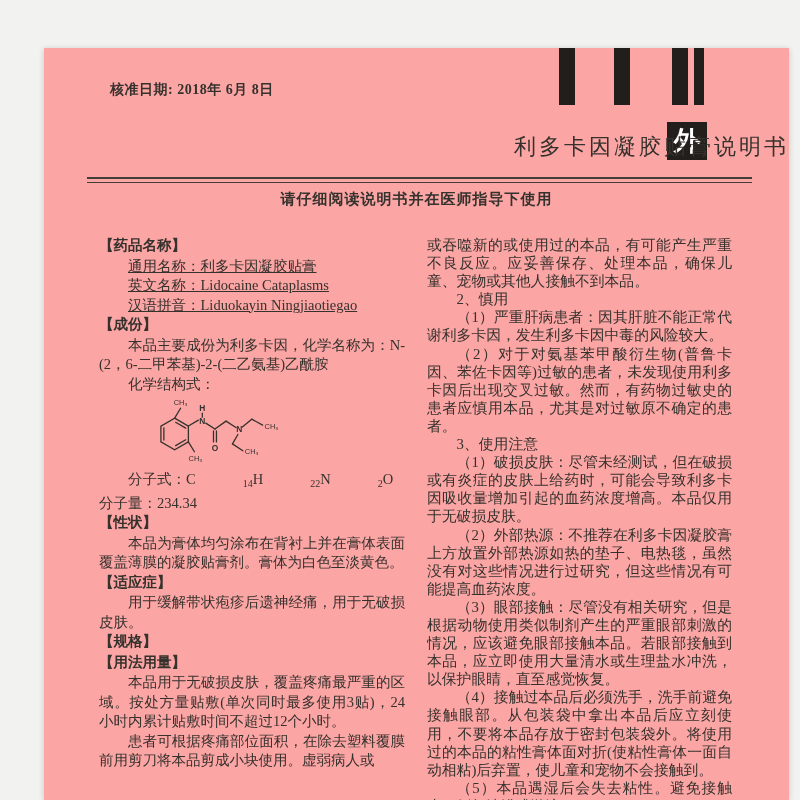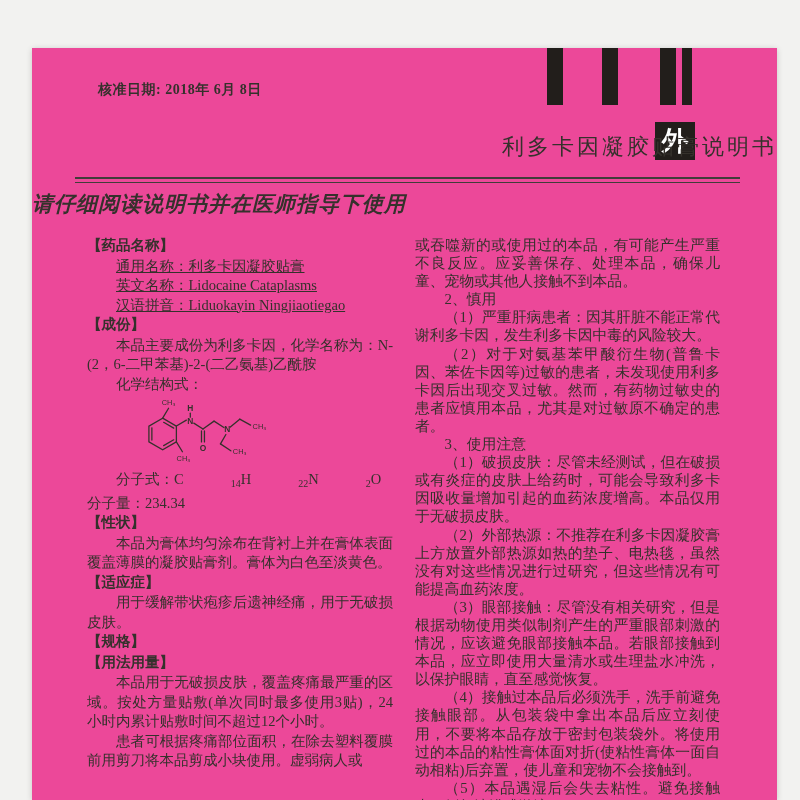--- a/index.html
+++ b/index.html
@@ -4,22 +4,22 @@
 <style>
   html,body{margin:0;padding:0;}
   body{
     width:800px;height:800px;overflow:hidden;
     background:#f2f2f0;
     font-family:"Liberation Serif","DejaVu Serif",serif;
     color:#35312c;
   }
   .canvas{position:relative;width:800px;height:800px;overflow:hidden;}
   .page{
-    position:absolute;left:32px;top:48px;width:745px;height:752px;
-    background:#ec4899;
+    position:absolute;left:44px;top:48px;width:745px;height:752px;
+    background:#fca5a5;
     box-shadow:0 1px 6px rgba(0,0,0,0.18);
     overflow:hidden;
   }
   .approval{
     position:absolute;left:66px;top:33px;
     font-size:14px;font-weight:bold;letter-spacing:.5px;
   }
   .mark-bar{position:absolute;top:0;background:#221e1b;height:57px;}
   .bar1{left:515px;width:16px;}
   .bar2{left:570px;width:16px;}
@@ -33,21 +33,21 @@
   .doc-title{
     position:absolute;left:0;top:84px;width:100%;
     text-align:right;font-size:22px;font-weight:normal;letter-spacing:3px;
   }
   .divider{
     position:absolute;left:43px;top:129px;width:665px;height:3px;
     border-top:2.5px solid #413d39;border-bottom:1px solid #413d39;
   }
   .subtitle{
     position:absolute;left:0;top:142px;width:100%;
-    font-size:21px;font-weight:bold;letter-spacing:1px;font-style:italic;
+    text-align:center;font-size:15px;font-weight:bold;letter-spacing:1px;
   }
   .col{
     position:absolute;top:188px;height:564px;overflow:hidden;
     text-align:justify;
   }
   .col-left{left:55px;width:306px;font-size:14.5px;line-height:19.5px;}
   .col-right{left:383px;width:305px;font-size:14.8px;line-height:18.1px;}
   .sec-heading{font-weight:bold;margin:0 0 1px 0;}
   .col p{margin:0;text-indent:2em;}
   .col p.noindent{text-indent:0;}

